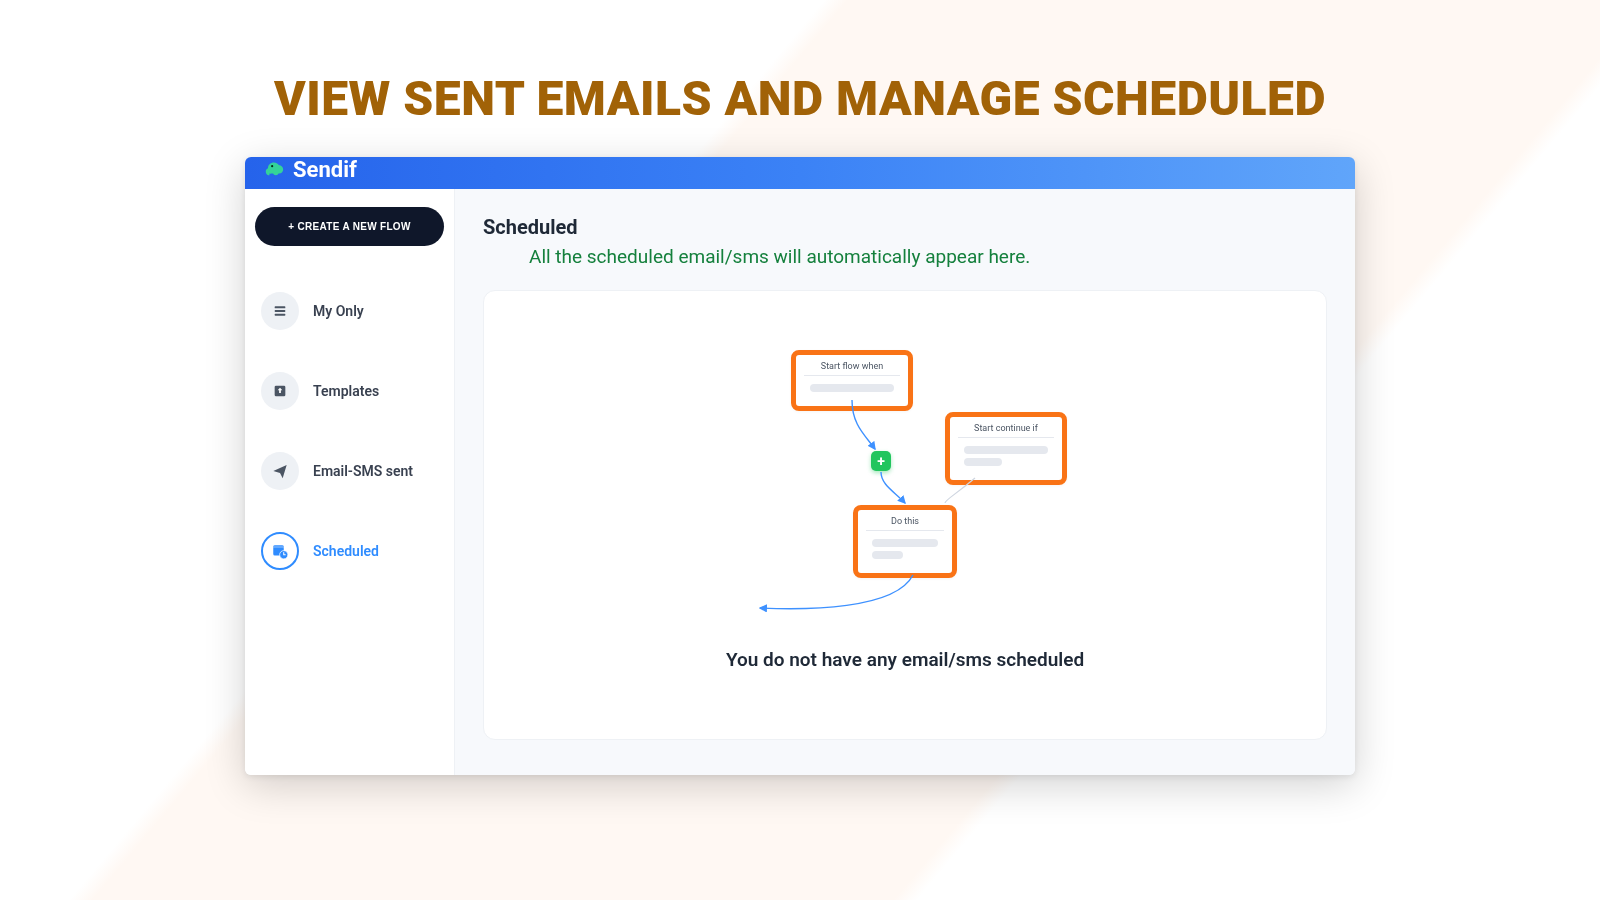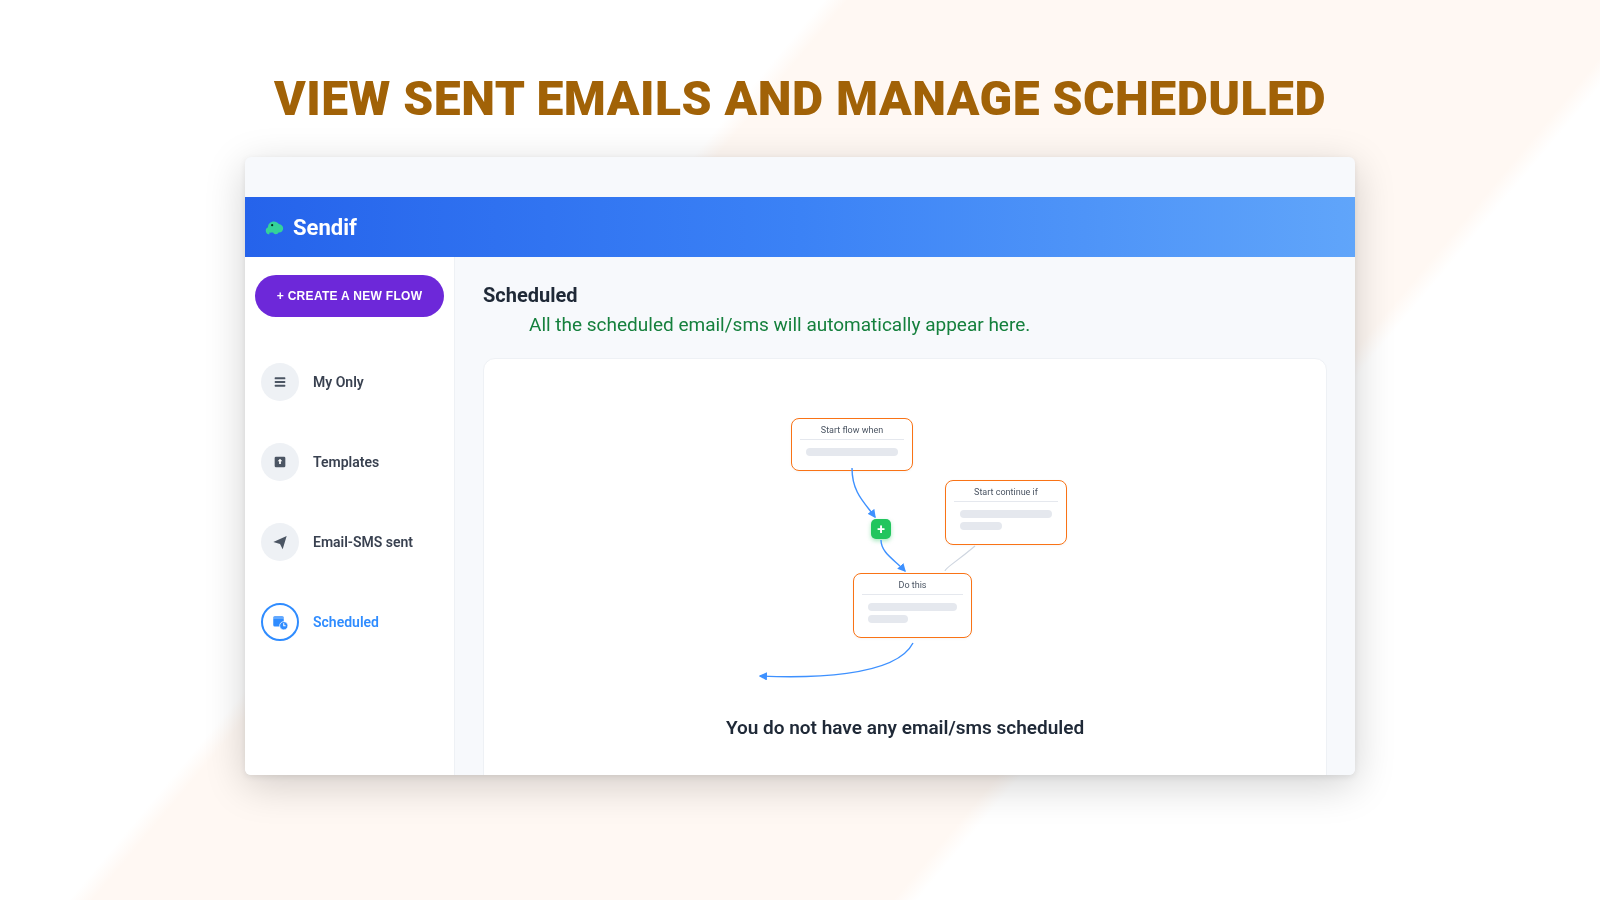--- a/index.html
+++ b/index.html
@@ -33,27 +33,25 @@
   height: 618px;
   margin: 30px auto 0;
   background: #f7f9fc;
   border-radius: 6px;
   box-shadow: 0 10px 40px rgba(0,0,0,0.18), 0 2px 6px rgba(0,0,0,0.08);
   overflow: hidden;
   display: flex;
   flex-direction: column;
 }
 .app-header {
-  height: 60px;
+  height: 32px;
   background: linear-gradient(90deg, #2563eb 0%, #3b82f6 50%, #60a5fa 100%);
   display: flex;
-  align-items: center;
   padding: 0 18px;
   gap: 8px;
-  margin-top: 40px;
 }
 .app-logo-icon {
   width: 22px; height: 22px;
 }
 .app-logo-text {
   color: #fff;
   font-weight: 700;
   font-size: 22px;
 }
 .app-body {
@@ -64,24 +62,24 @@
 .sidebar {
   width: 210px;
   background: #fff;
   padding: 18px 10px;
   display: flex;
   flex-direction: column;
   gap: 8px;
   border-right: 1px solid #eef1f5;
 }
 .create-flow-btn {
-  background: #6d28d9;
+  background: #0f172a;
   color: #fff;
   font-weight: 700;
-  font-size: 12px;
+  font-size: 10px;
   letter-spacing: 0.3px;
   border: none;
   border-radius: 999px;
   padding: 14px 10px;
   cursor: pointer;
   text-align: center;
 }
 .nav-spacer { height: 22px; }
 .nav-item {
   display: flex;
@@ -143,21 +141,21 @@
 }
 .flow-illustration {
   width: 320px;
   height: 280px;
   position: relative;
   margin-top: -10px;
 }
 .flow-card {
   position: absolute;
   background: #fff;
-  border: 1px solid #f97316;
+  border: 5px solid #f97316;
   border-radius: 8px;
   box-shadow: 0 1px 3px rgba(0,0,0,0.04);
   padding: 6px 8px 10px;
 }
 .flow-card .fc-title {
   font-size: 9px;
   color: #4b5563;
   border-bottom: 1px solid #e5e8ee;
   padding-bottom: 4px;
   margin-bottom: 8px;
@@ -274,21 +272,21 @@
             <div class="fc-title">Start flow when</div>
             <div class="fc-line"></div>
           </div>
 
           <div class="flow-card" style="left:200px; top:62px; width:122px;">
             <div class="fc-title">Start continue if</div>
             <div class="fc-line"></div>
             <div class="fc-line short"></div>
           </div>
 
-          <div class="flow-card" style="left:108px; top:155px; width:119px;">
+          <div class="flow-card" style="left:108px; top:155px; width:104px;">
             <div class="fc-title">Do this</div>
             <div class="fc-line"></div>
             <div class="fc-line short"></div>
           </div>
 
           <div class="plus-node" style="left:126px; top:101px;">
             <span>+</span>
           </div>
 
           <svg class="connector" style="left:0; top:0;" width="320" height="280">

